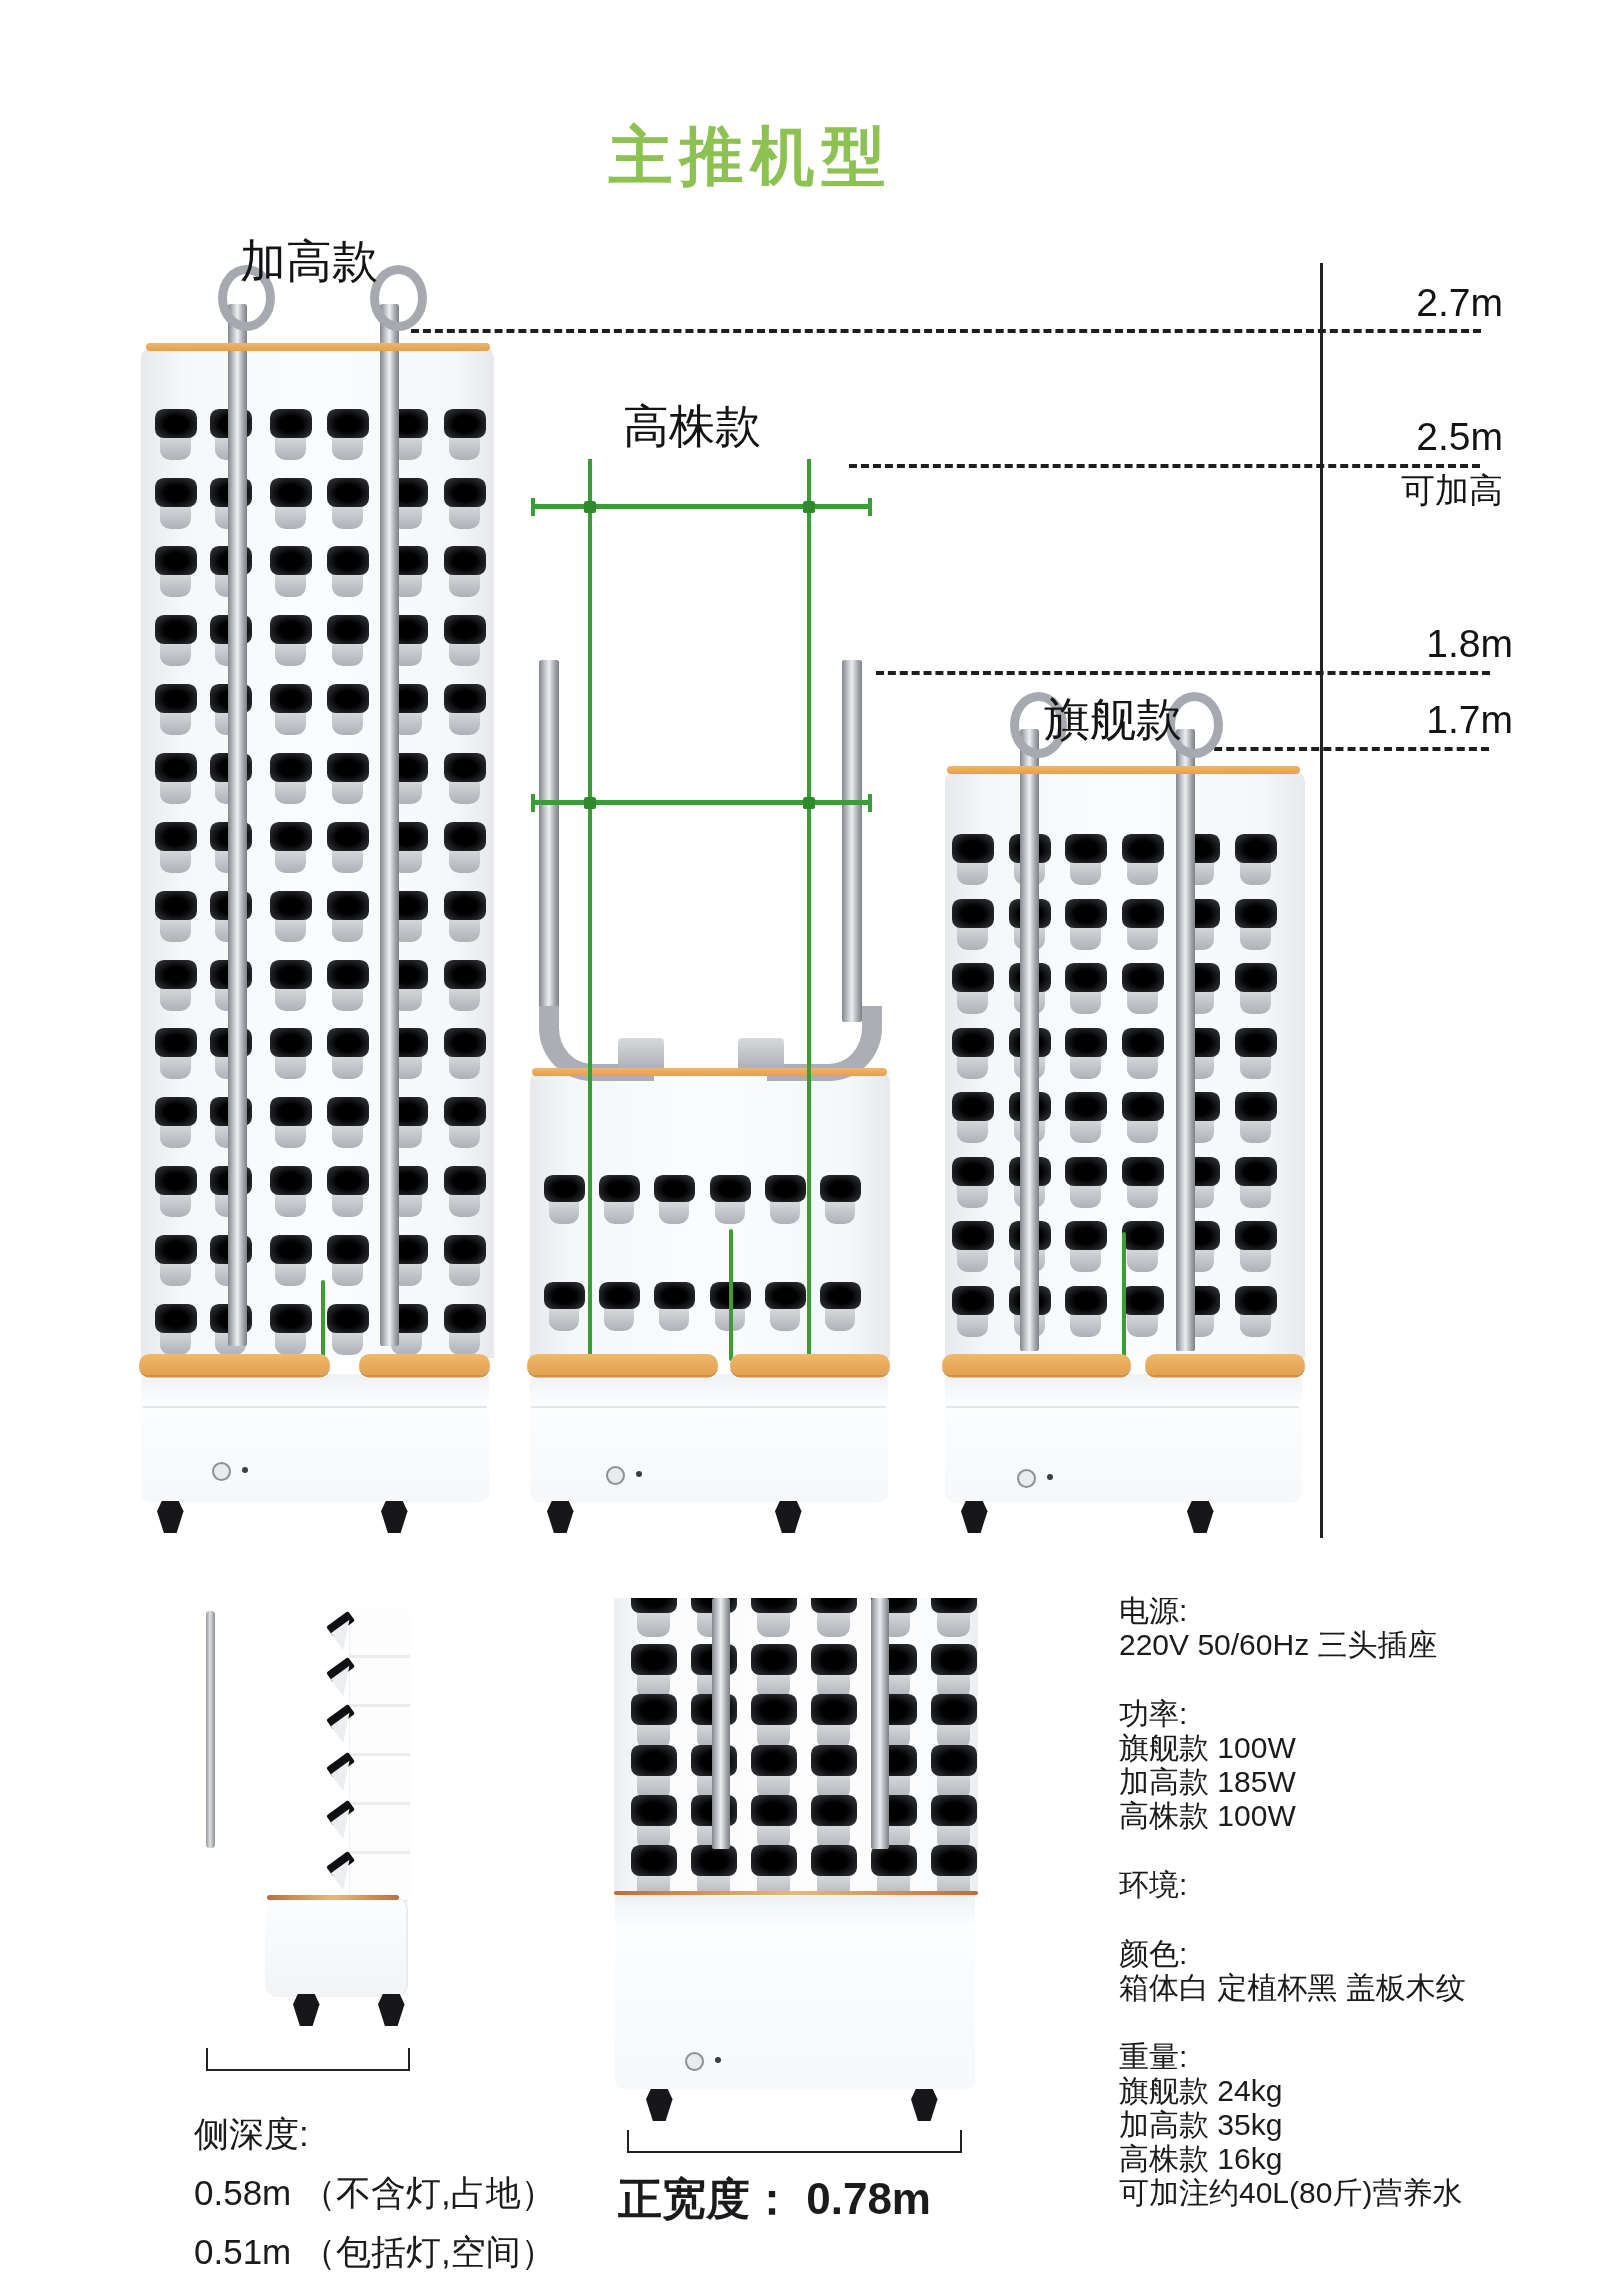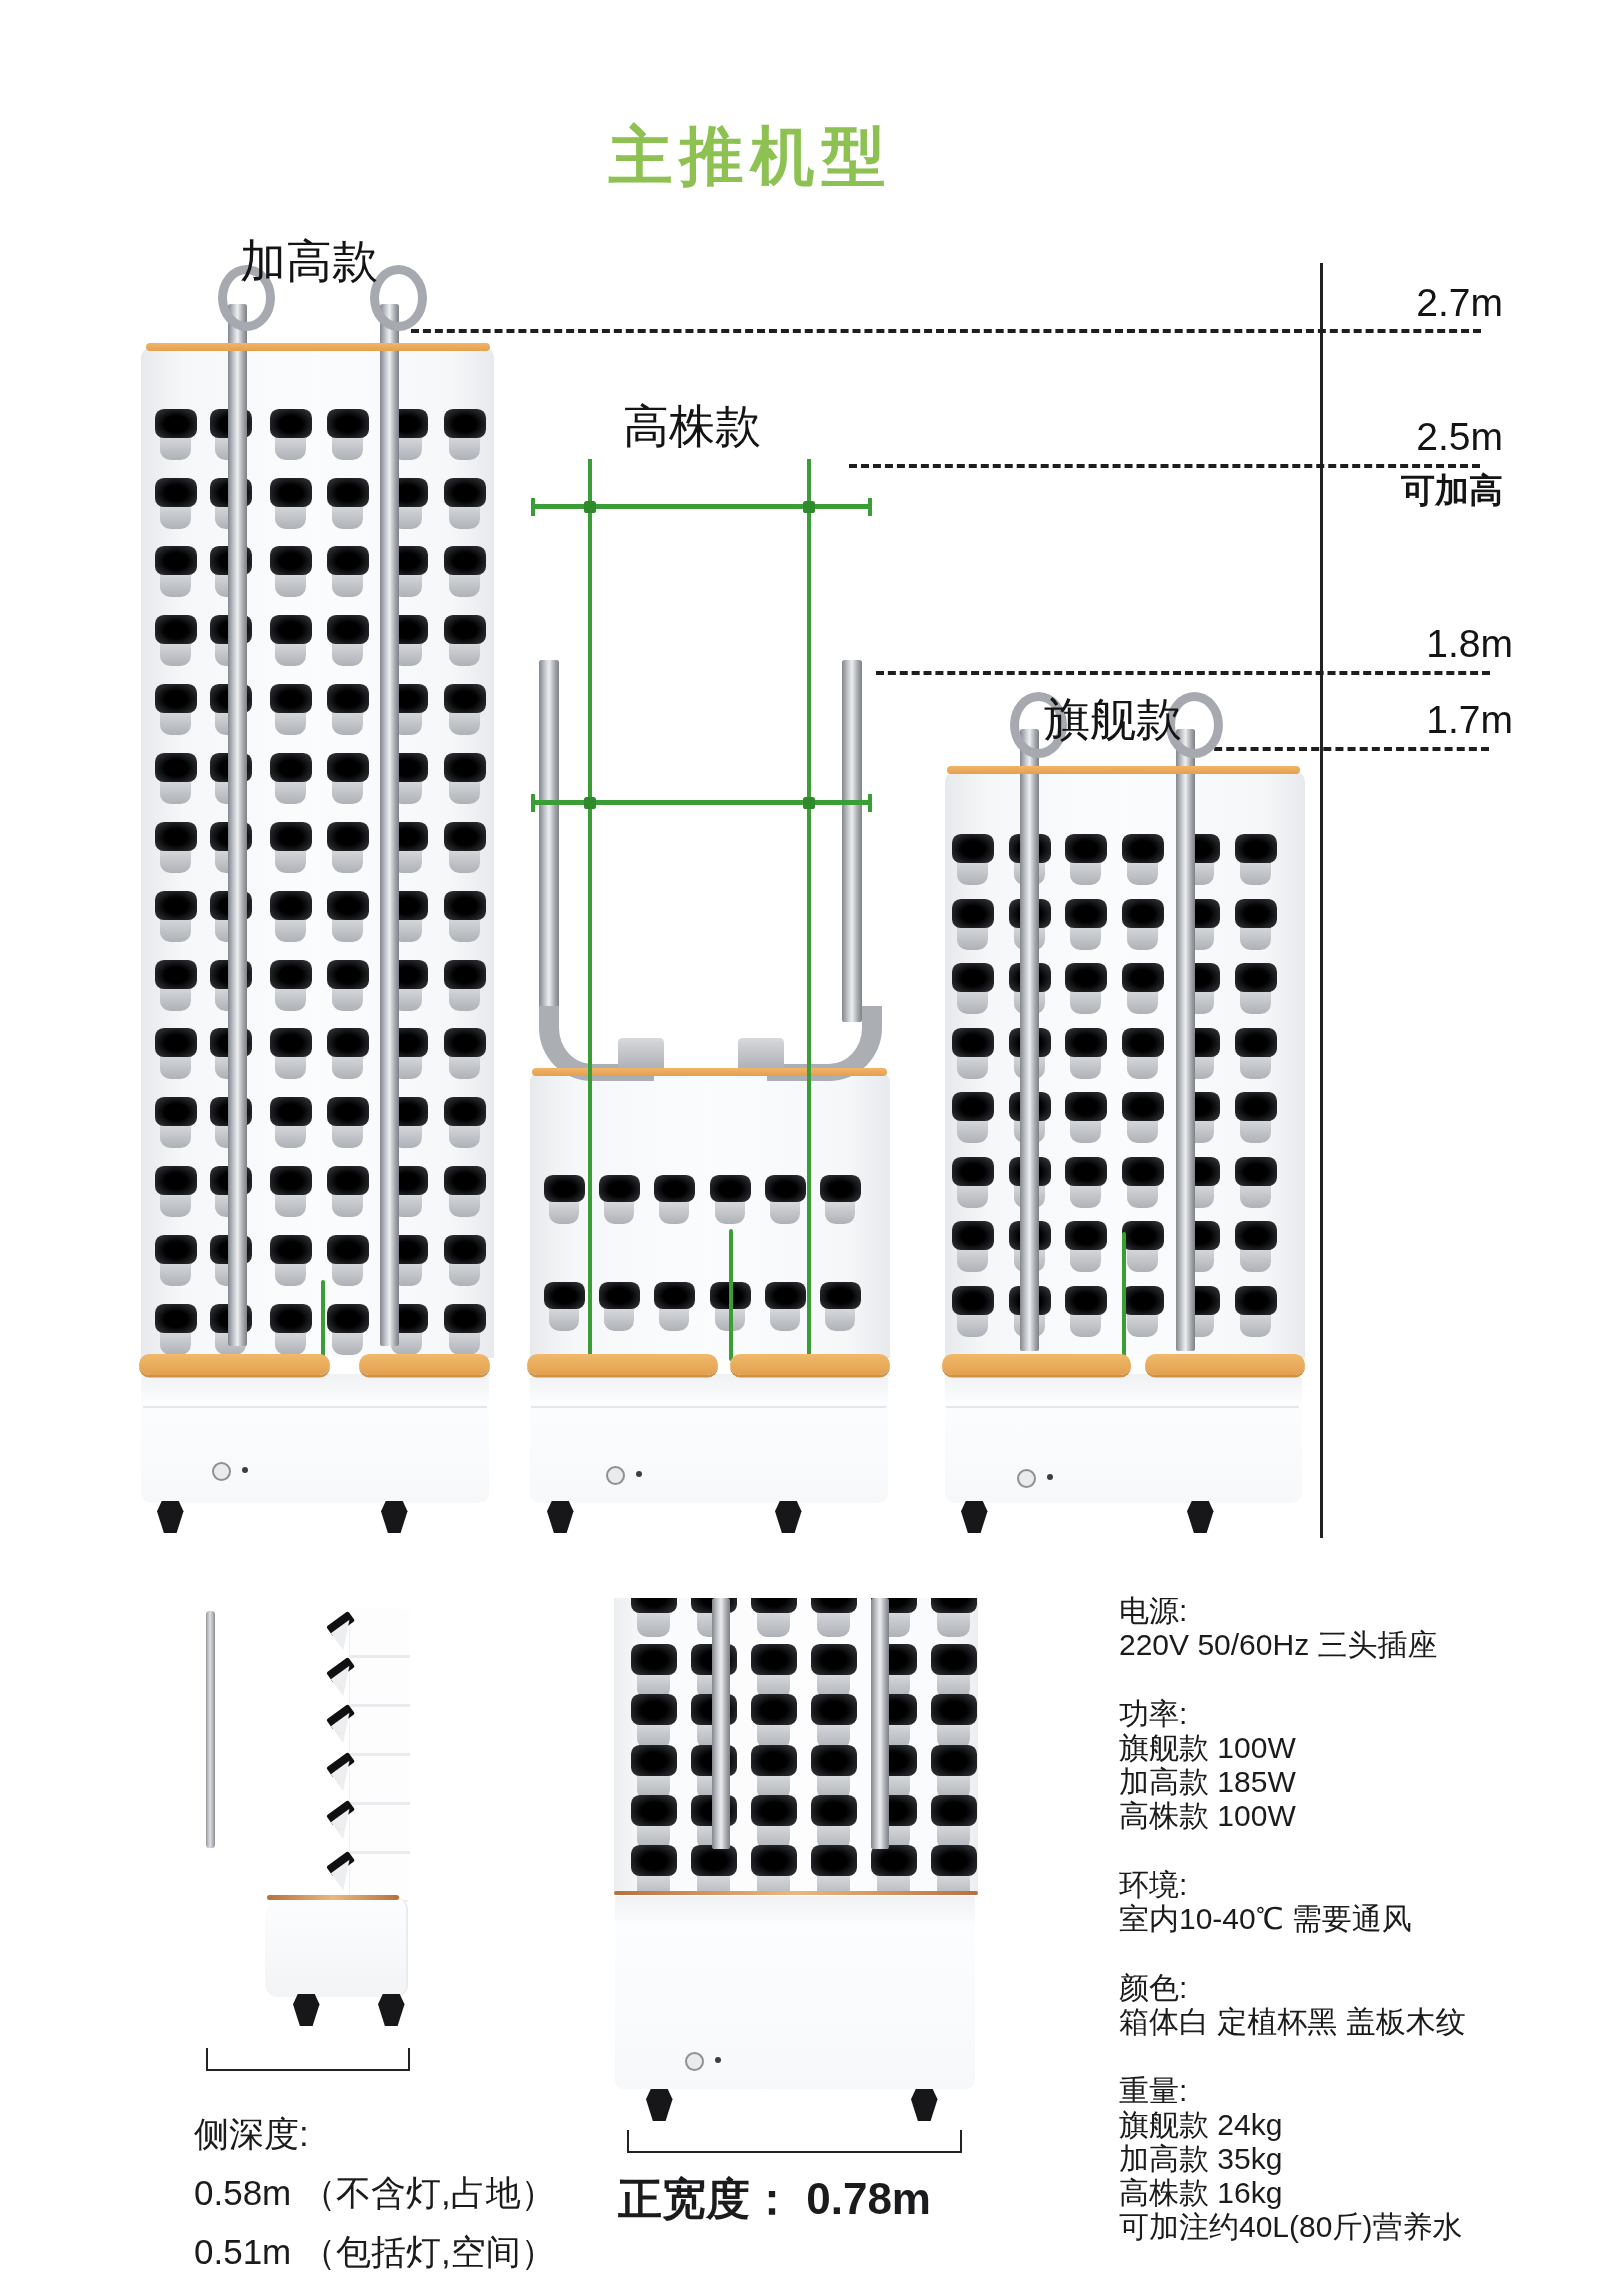--- a/index.html
+++ b/index.html
@@ -4,21 +4,21 @@
 <style>
   html,body { margin:0; padding:0; background:#ffffff; }
   body { font-family:"Liberation Sans", sans-serif; color:#1d1d1f; }
   #canvas { position:relative; width:1623px; height:2295px; background:#fff; overflow:hidden;padding-left:16px; }
   .abs { position:absolute; }
 
   
   .page-title { font-size:64px; font-weight:bold; letter-spacing:7px; color:#8dc152; text-align:center; z-index:8; }
   .model-label { font-size:46px; font-weight:500; color:#141414; z-index:8; white-space:nowrap; }
   .dim-label { font-size:39px; font-weight:500; color:#141414; text-align:right; z-index:8; white-space:nowrap; }
-  .dim-note  { font-size:34px; font-weight:700; color:#141414; text-align:right; z-index:8; white-space:nowrap; }
+  .dim-note  { font-size:34px; font-weight:400; color:#141414; text-align:right; z-index:8; white-space:nowrap; }
   .spec-block { width:477px; z-index:8; }
   .spec-group { margin-bottom:35px; }
   .spec-group p { margin:0; font-size:30px; line-height:34px; color:#1b1b1d; }
   .side-text p { margin:10px; font-size:35px; line-height:49px; color:#1b1b1d; }
   .front-width-label { font-size:44px; font-weight:600; color:#1b1b1d; white-space:nowrap; }
 
   
   .ruler-v { width:2.6px; background:#222; z-index:1; }
   .dash-h { height:0; border-top:4.4px dashed #1e1e1e; z-index:1; }
   .bracket { border-left:2.6px solid #222; border-right:2.6px solid #222; border-bottom:2.6px solid #222; z-index:2; }
@@ -387,21 +387,20 @@
       <p>220V 50/60Hz 三头插座</p>
     </div>
     <div class="spec-group">
       <p>功率:</p>
       <p>旗舰款 100W</p>
       <p>加高款 185W</p>
       <p>高株款 100W</p>
     </div>
     <div class="spec-group">
       <p>环境:</p>
-      <p>室内10-40℃ 需要通风</p>
     </div>
     <div class="spec-group">
       <p>颜色:</p>
       <p>箱体白 定植杯黑 盖板木纹</p>
     </div>
     <div class="spec-group">
       <p>重量:</p>
       <p>旗舰款  24kg</p>
       <p>加高款  35kg</p>
       <p>高株款  16kg</p>

